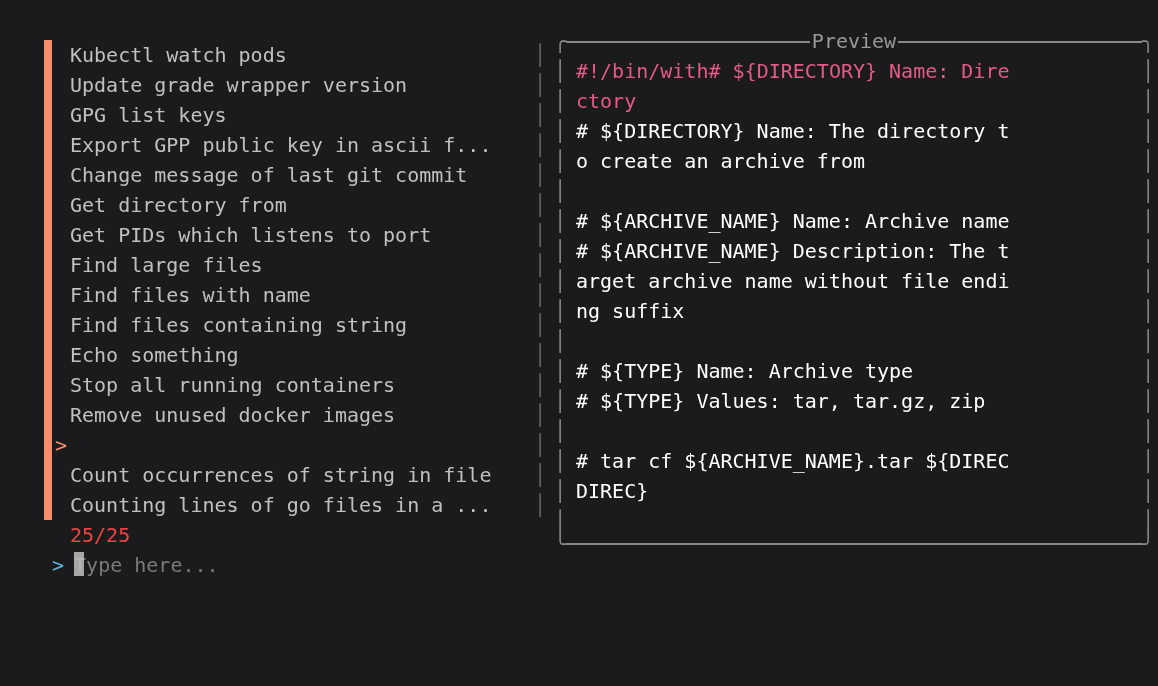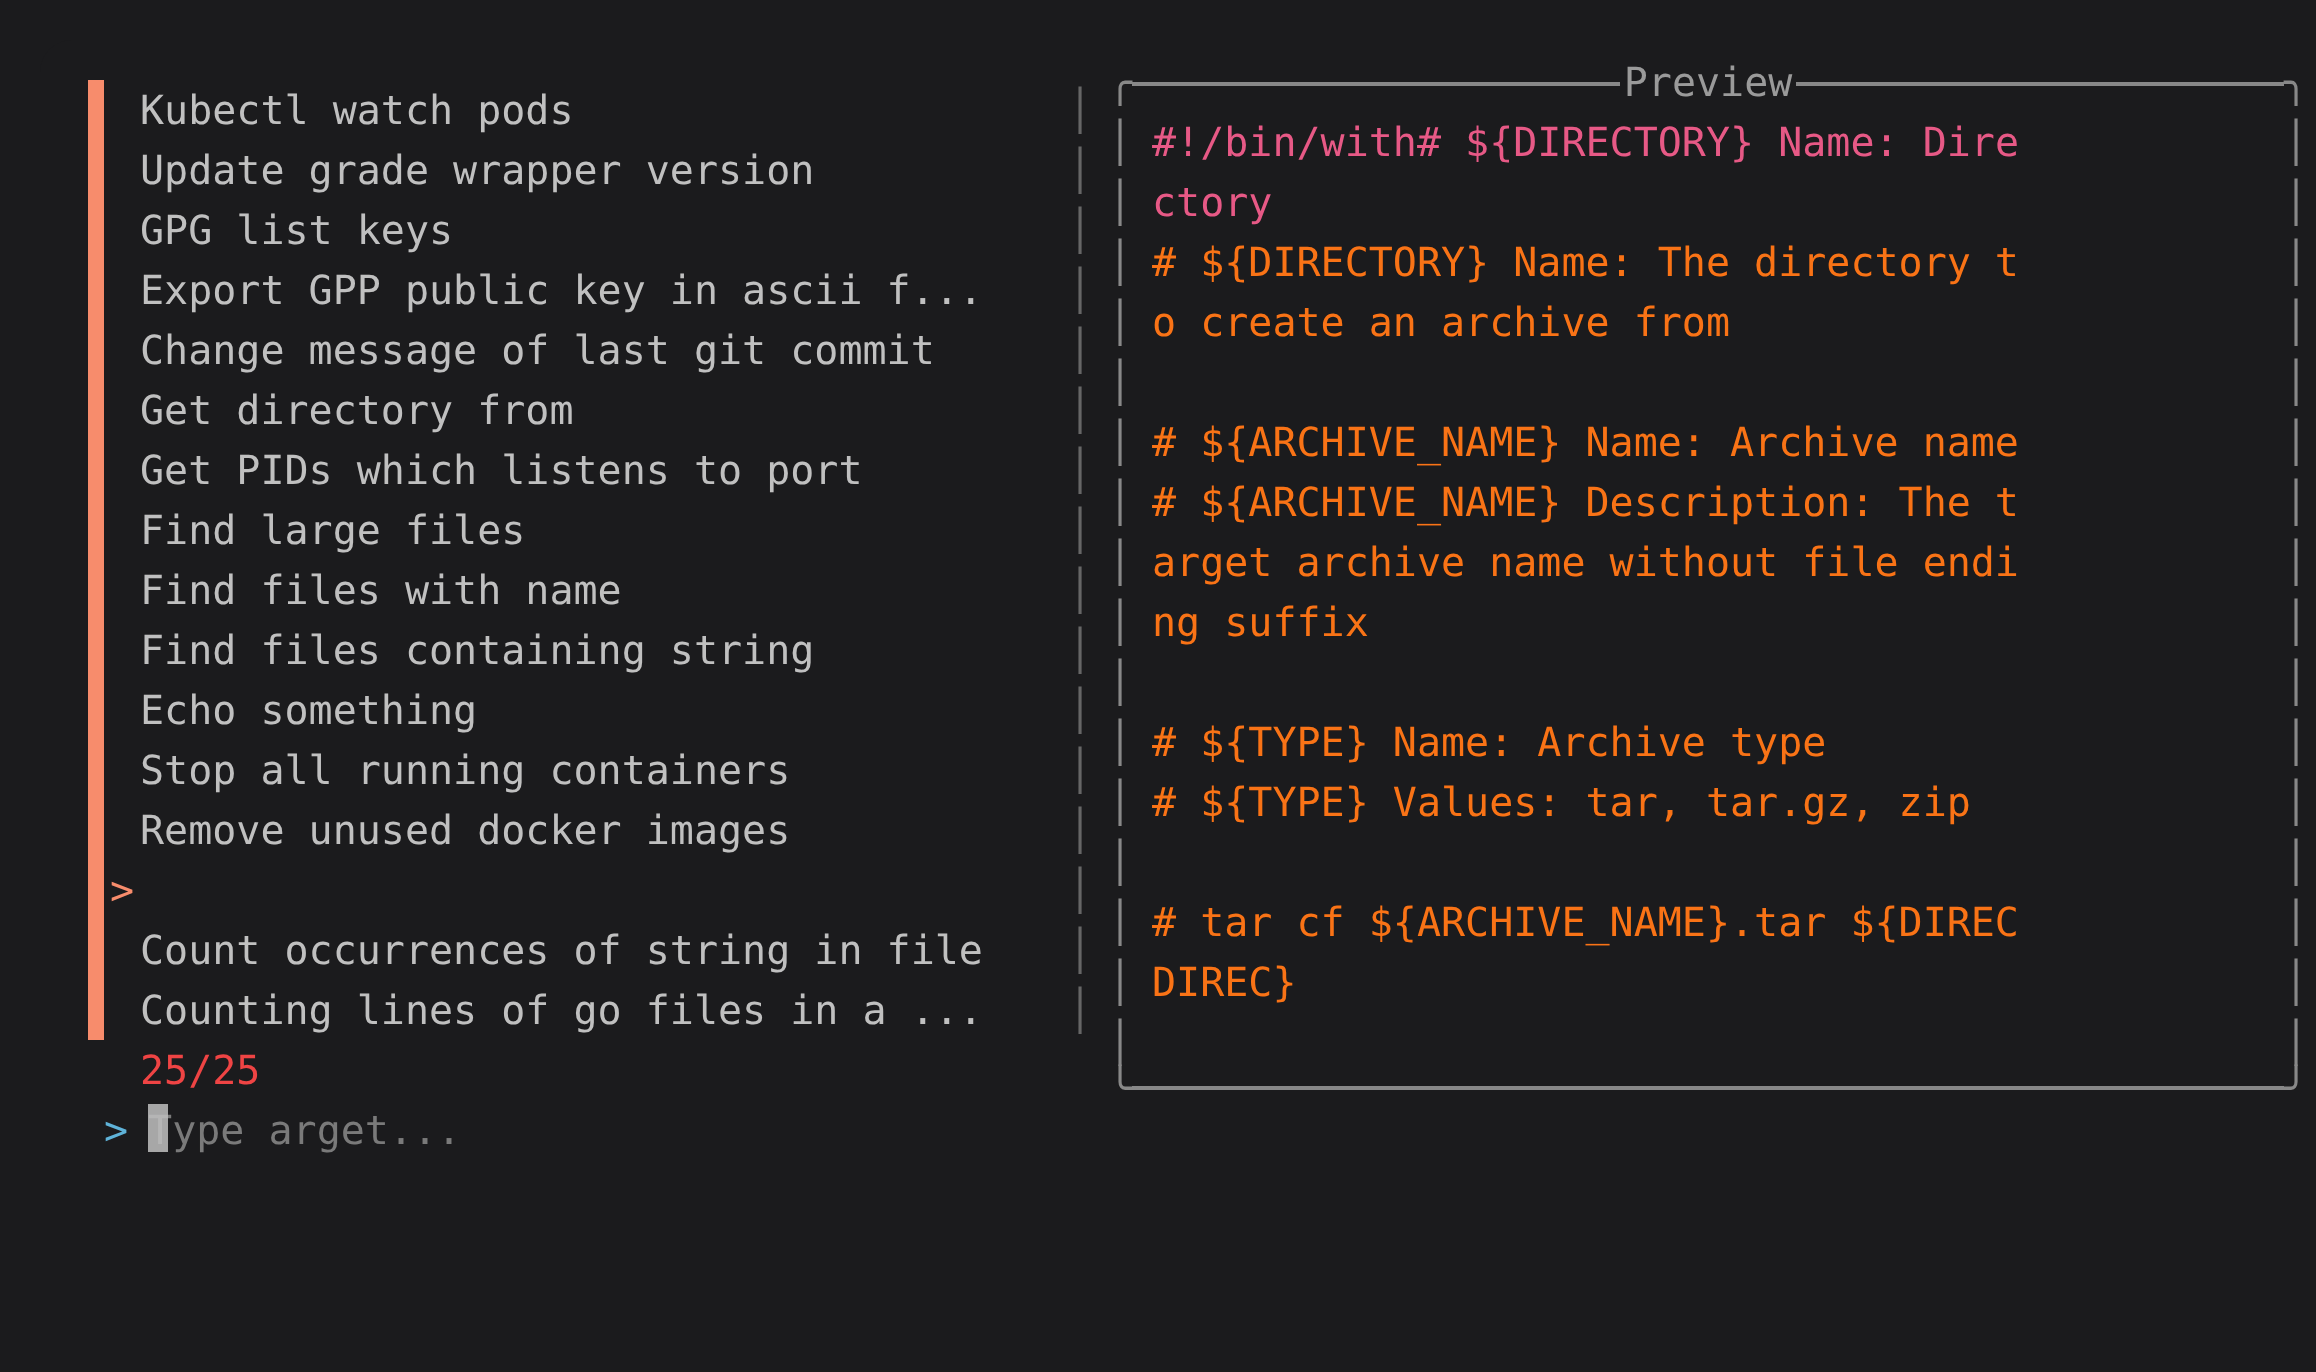--- a/index.html
+++ b/index.html
@@ -149,21 +149,21 @@
     text-align: right;
     margin-left: auto;
   }
   .preview-text {
     flex: 1;
     white-space: pre;
     overflow: hidden;
     padding-left: 8px;
   }
   .pink { color: #e75986; }
-  .orange { color: #f97316; }
+  .orange { color: #ffffff; }
   .bottom-border {
     display: flex;
     align-items: center;
     height: 16px;
     color: #888;
   }
   .bottom-line {
     flex: 1;
     border-top: 2px solid #888;
   }
@@ -286,21 +286,21 @@
             <div class="item-text">Counting lines of go files in a ...</div>
             <div style="flex: 1 1 0%;"></div>
             <div class="divider">│</div>
           </div>
         </div>
       <div class="counter">25/25</div>
       <div class="prompt-row">
         <span class="prompt-symbol">&gt;</span>
         <span class="prompt-input">
           <span class="cursor"></span>
-          <span>Type arget...</span>
+          <span>Type here...</span>
         </span>
       </div>
     </div>
 
     <div class="right-col">
       <div class="preview-box">
         <div class="preview-header">
           <span class="preview-corner">╭</span>
           <span class="preview-line-h"></span>
           <span class="preview-title">Preview</span>

